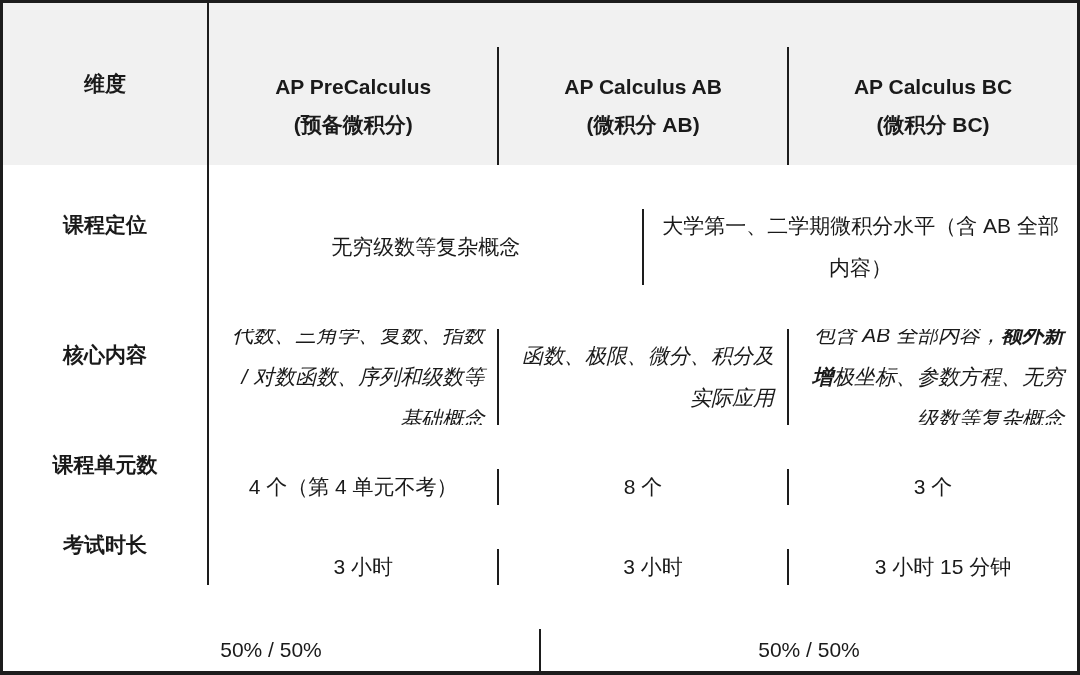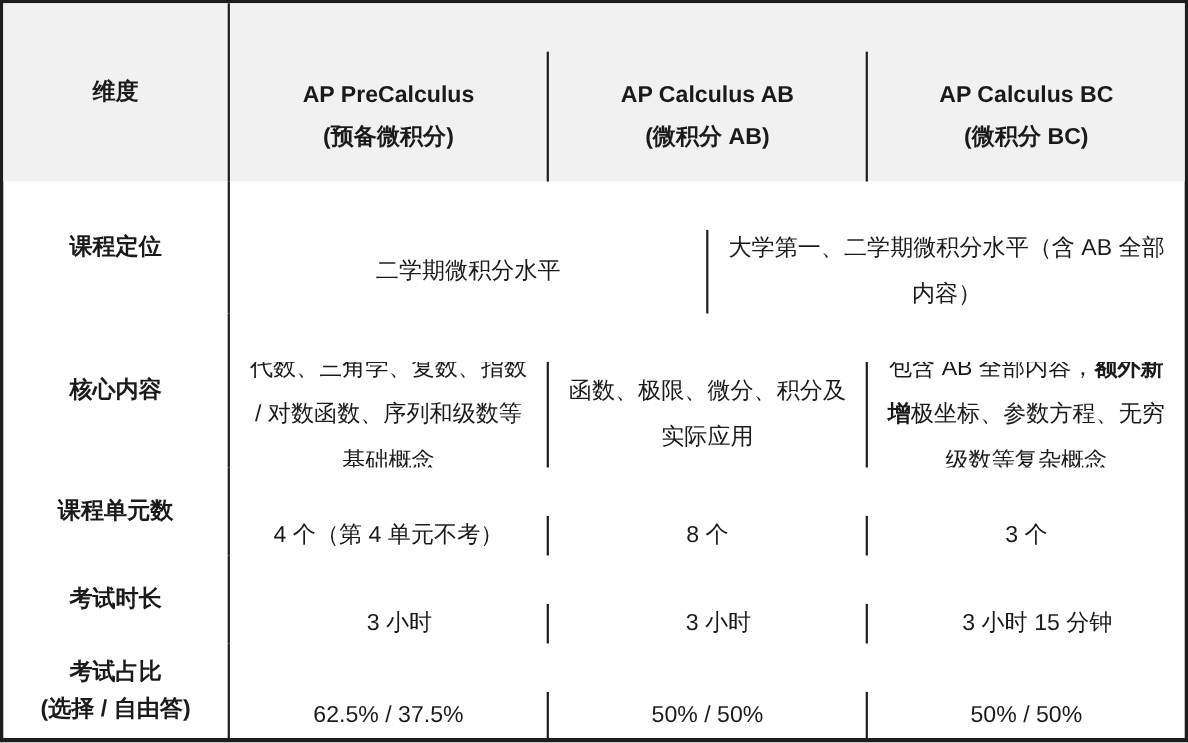--- a/index.html
+++ b/index.html
@@ -56,21 +56,22 @@
     width: 19.2%;
     flex: none;
     font-weight: 700;
     text-align: center;
   }
   .col-data { flex: 1 1 0; margin-top: 44px; }
 
   .txt { text-align: center; }
   .t-cell.left-align .txt {
     width: 100%;
-    text-align: center;
+    text-align: right;
+    font-style: italic;
   }
 
   .header-row .t-cell {
     font-weight: 700;
     line-height: 38px;
   }
   .label-two-line { line-height: 34px; }
 
   .bold-seg { font-weight: 700; }
 </style>
@@ -101,21 +102,21 @@
         <div>(微积分 BC)</div>
       </div>
     </div>
   </div>
 
   <div class="t-row row-positioning">
     <div class="t-cell col-label">
       <div class="txt">课程定位</div>
     </div>
     <div class="t-cell col-data">
-      <div class="txt">二学期微积分水平</div>
+      <div class="txt">无穷级数等复杂概念</div>
     </div>
     <div class="t-cell col-data">
       <div class="txt">大学第一、二学期微积分水平（含 AB 全部内容）</div>
     </div>
   </div>
 
   <div class="t-row row-core">
     <div class="t-cell col-label">
       <div class="txt">核心内容</div>
     </div>
@@ -156,29 +157,20 @@
     </div>
     <div class="t-cell col-data">
       <div class="txt">3 小时</div>
     </div>
     <div class="t-cell col-data">
       <div class="txt">3 小时 15 分钟</div>
     </div>
   </div>
 
   <div class="t-row row-weighting">
-    <div class="t-cell col-label">
-      <div class="txt label-two-line">
-        <div>考试占比</div>
-        <div>(选择 / 自由答)</div>
-      </div>
-    </div>
-    <div class="t-cell col-data">
-      <div class="txt">62.5% / 37.5%</div>
-    </div>
     <div class="t-cell col-data">
       <div class="txt">50% / 50%</div>
     </div>
     <div class="t-cell col-data">
       <div class="txt">50% / 50%</div>
     </div>
   </div>
 
 </div>
 

